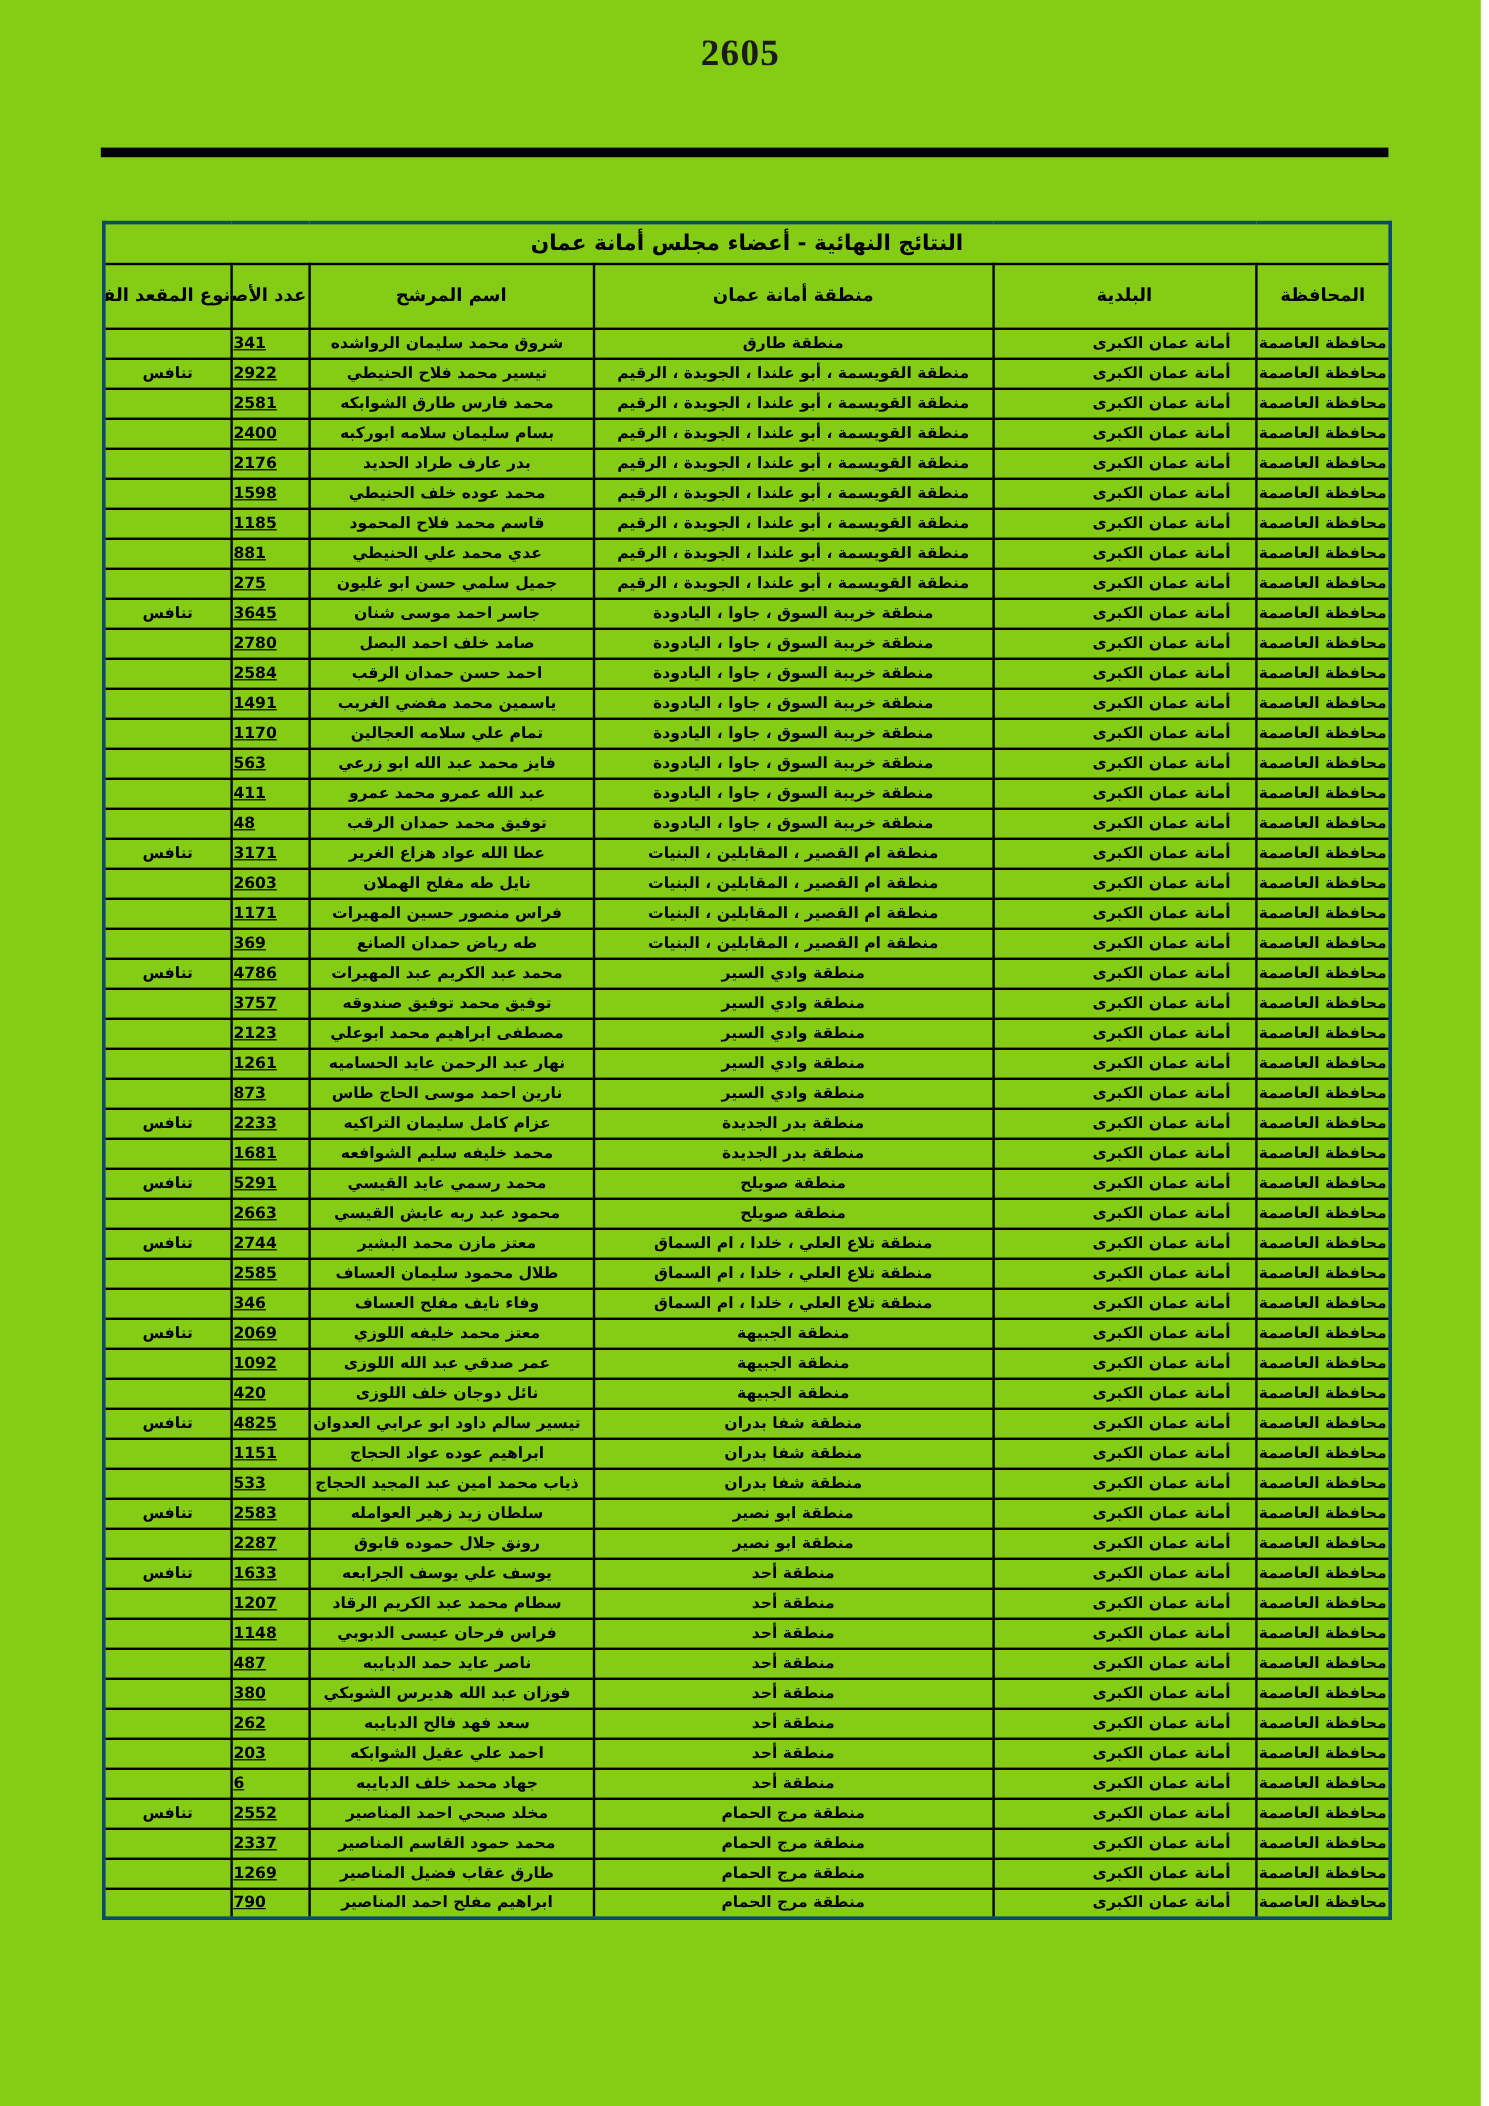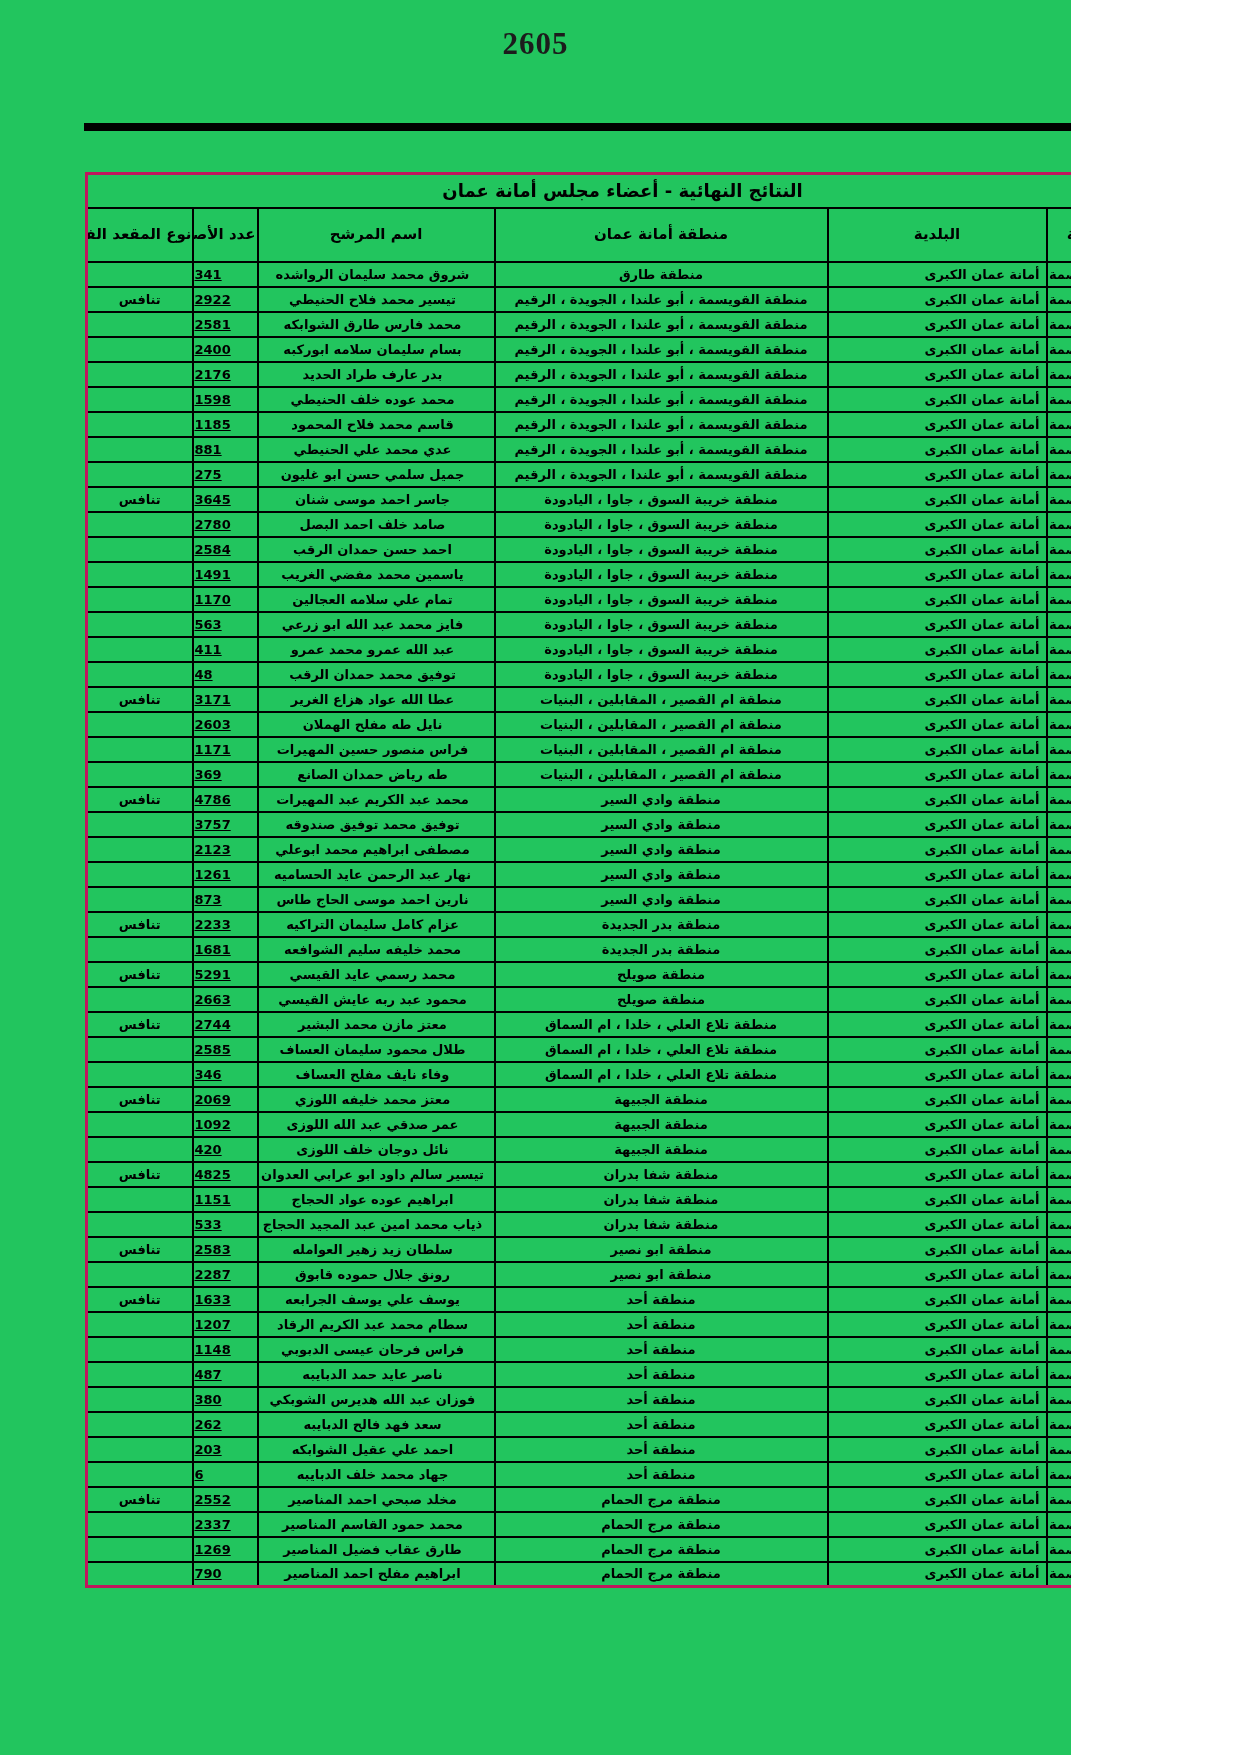--- a/index.html
+++ b/index.html
@@ -2,22 +2,22 @@
 <html lang="ar"><head>
 <meta charset="utf-8">
 <style>
   html, body {
     margin: 0; padding: 0;
     background: #ffffff;
     font-family: "DejaVu Sans", sans-serif;
   }
   .page {
     position: relative;
-    width: 1071px; height: 1755px;
-    background: #22c55e;
+    width: 1234px; height: 1755px;
+    background: #84cc16;
     overflow: hidden;
   }
   .page-number {
     position: absolute;
     top: 26px; left: 0; width: 100%;
     text-align: center;
     font-family: "Liberation Serif", "DejaVu Serif", serif;
     font-weight: bold;
     font-size: 31px;
     color: #1c1c1c;
@@ -42,26 +42,26 @@
   }
   .oval-text {
     direction: rtl;
     font-weight: bold;
     font-size: 21px;
     color: #000;
     padding-top: 6px;
   }
   table.results {
     position: absolute;
-    top: 172px; left: 85px;
+    top: 184px; left: 85px;
     width: 1072px;
     border-collapse: collapse;
     table-layout: fixed;
     direction: rtl;
-    border: 3px solid #be185d;
+    border: 3px solid #0c4a6e;
   }
   table.results th, table.results td {
     border: 2px solid #000;
     font-weight: bold;
     color: #000;
     overflow: hidden;
     white-space: nowrap;
     box-sizing: border-box;
     vertical-align: middle;
   }
@@ -72,21 +72,21 @@
   }
   .head-cell {
     height: 54px;
     font-size: 15px;
     text-align: center;
     white-space: pre-line;
     line-height: 1.35;
   }
   table.results td { height: 25px; font-size: 13px; line-height: 1; }
   .cell-governorate { text-align: center; font-size: 12.5px; }
-  .cell-municipality { text-align: right; padding-right: 6px; border-radius: 11px; }
+  .cell-municipality { text-align: right; padding-right: 20px; border-radius: 11px; }
   .cell-area { text-align: center; font-size: 12.5px; }
   .cell-candidate { text-align: center; padding-right: 8px; font-size: 12.5px; }
   .cell-votes { text-align: left; font-size: 13.5px; text-decoration: underline; }
   .cell-seat { text-align: center; margin-top: 32px; }
 </style>
 </head>
 <body>
 
 <div class="page">
 

